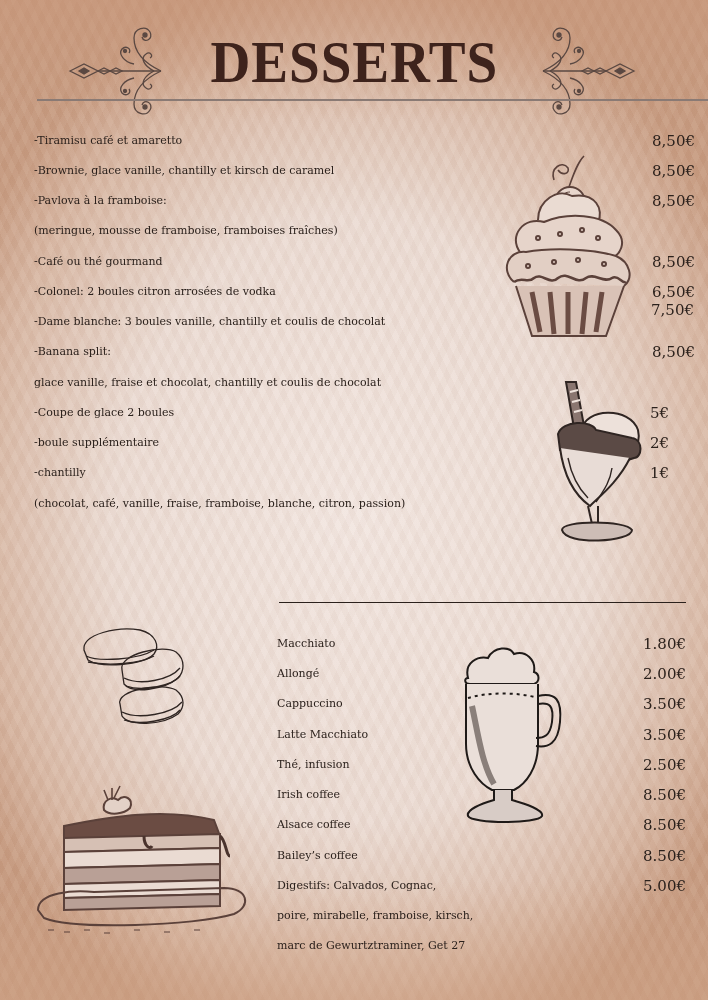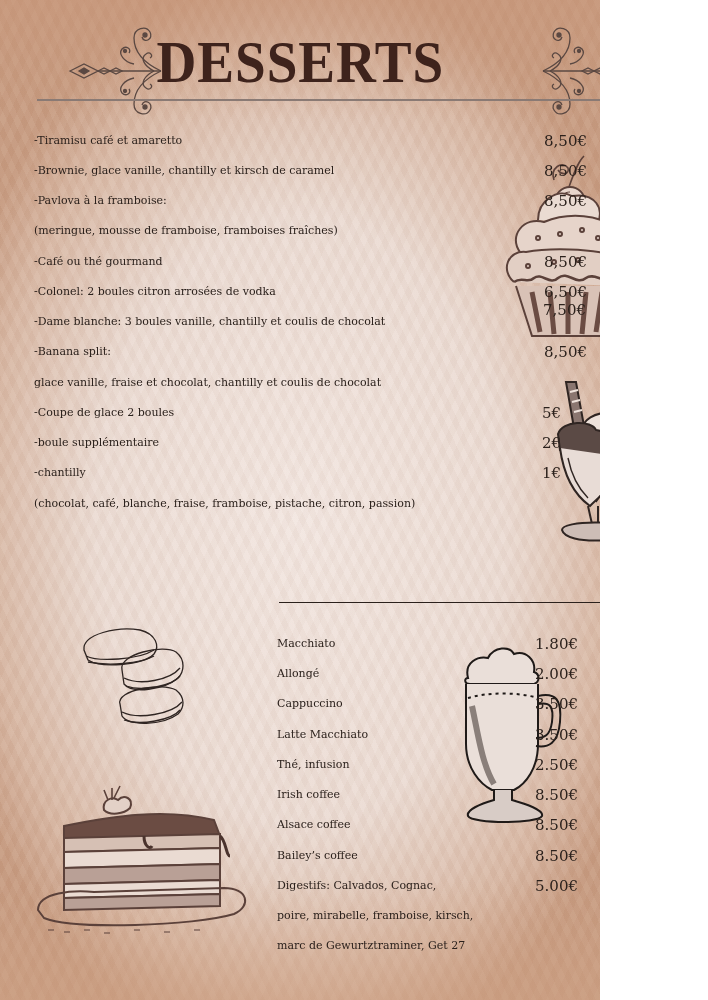--- a/index.html
+++ b/index.html
@@ -1,18 +1,18 @@
 <!DOCTYPE html>
 <html><head>
 <meta charset="utf-8">
 <style>
   html, body { margin:0; padding:0; }
   body { width:708px; height:1000px; overflow:hidden; }
   .page {
-    position:relative; width:600px; height:1000px; overflow:hidden;
+    position:relative; width:708px; height:1000px; overflow:hidden;
     background:
       radial-gradient(ellipse 62% 55% at 50% 52%, rgba(242,230,224,1) 0%, rgba(236,221,213,0.95) 55%, rgba(214,180,160,0.6) 85%, rgba(196,150,122,0.9) 100%),
       #d9b9a4;
     font-family: "DejaVu Serif", serif;
     color:#2b211c;
   }
   .page::before {
     content:""; position:absolute; inset:0;
     background:
       linear-gradient(180deg, rgba(200,150,120,0.55) 0%, rgba(230,205,190,0.0) 12%, rgba(230,205,190,0) 88%, rgba(205,160,130,0.55) 100%),
@@ -180,21 +180,21 @@
 
     <div class="row" style="left:34px;top:403px;">-Coupe de glace 2 boules</div>
     <div class="price" style="right:39px;top:403px;">5€</div>
 
     <div class="row" style="left:34px;top:433px;">-boule supplémentaire</div>
     <div class="price" style="right:39px;top:433px;">2€</div>
 
     <div class="row" style="left:34px;top:463px;">-chantilly</div>
     <div class="price" style="right:39px;top:463px;">1€</div>
 
-    <div class="row" style="left:34px;top:494px;">(chocolat, café, blanche, fraise, framboise, pistache, citron, passion)</div>
+    <div class="row" style="left:34px;top:494px;">(chocolat, café, vanille, fraise, framboise, blanche, citron, passion)</div>
   </div>
 
   <div class="divider"></div>
 
   <div>
     <div class="row" style="left:277px;top:634px;">Macchiato</div>
     <div class="price" style="right:22px;top:634px;">1.80€</div>
 
     <div class="row" style="left:277px;top:664px;">Allongé</div>
     <div class="price" style="right:22px;top:664px;">2.00€</div>

